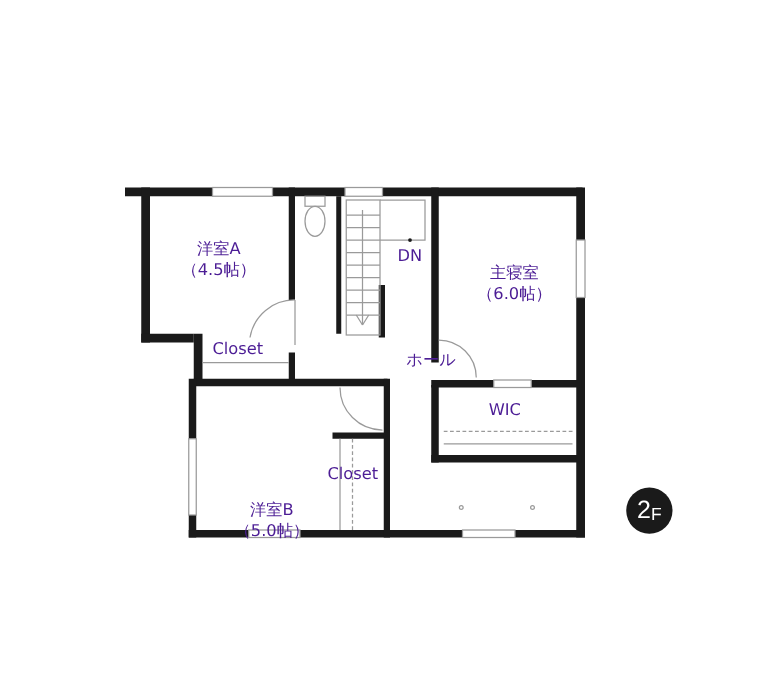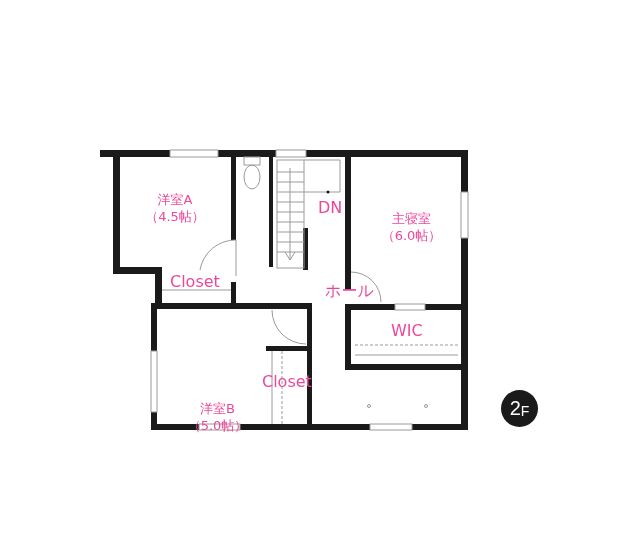--- a/index.html
+++ b/index.html
@@ -1,20 +1,20 @@
 <!DOCTYPE html>
 <html><head>
   <meta charset="utf-8">
   <style>
     html, body { margin: 0; padding: 0; background: #ffffff; }
     body { width: 620px; height: 542px; position: relative; overflow: hidden; font-family: "DejaVu Sans", sans-serif; }
     svg { position: absolute; left: 0; top: 0; }
-    .lbl { position: absolute; color: #ec4899; text-align: center; white-space: nowrap; line-height: 1.3; }
+    .lbl { position: absolute; color: #4c1d95; text-align: center; white-space: nowrap; line-height: 1.3; }
     .room { font-size: 13px; }
-    .small { font-size: 16px; }
+    .small { font-size: 13px; }
     .badge { position: absolute; left: 501px; top: 390px; width: 37px; height: 37px; border-radius: 50%; background: #1a1a1a; color: #fff; display: flex; align-items: center; justify-content: center; }
     .badge .n { font-size: 20px; font-family: "Liberation Sans", sans-serif; }
     .badge .f { font-size: 14px; font-family: "Liberation Sans", sans-serif; margin-top: 4px; }
   </style>
 </head>
 <body>
 
 <svg width="620" height="542" viewBox="0 0 620 542">
   <g fill="#1a1a1a">
 

